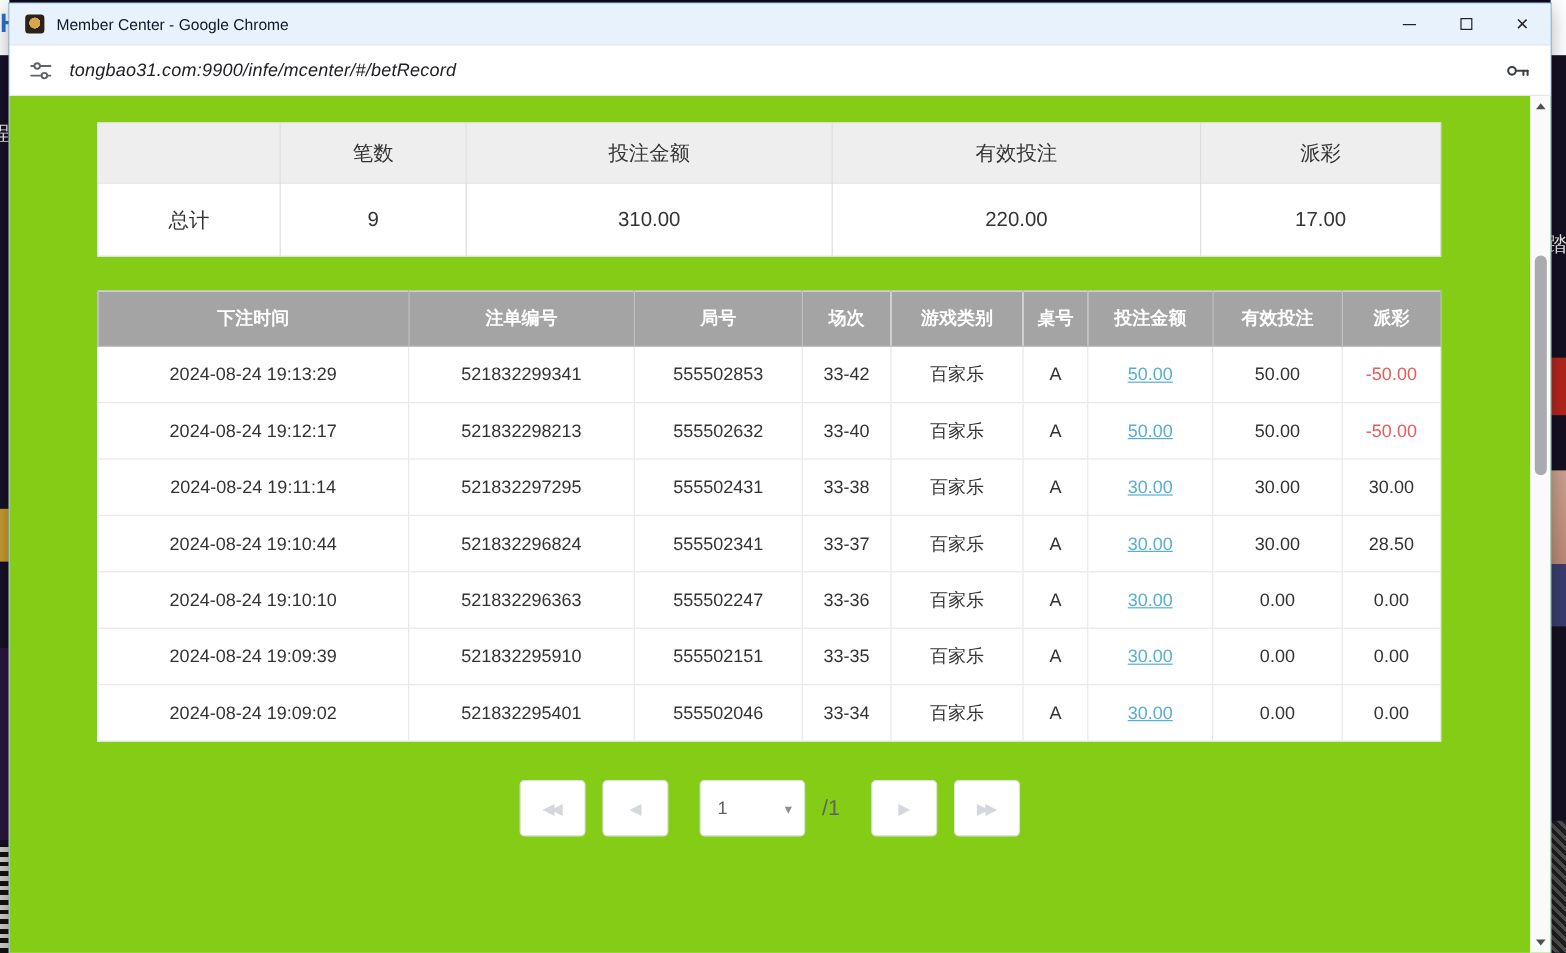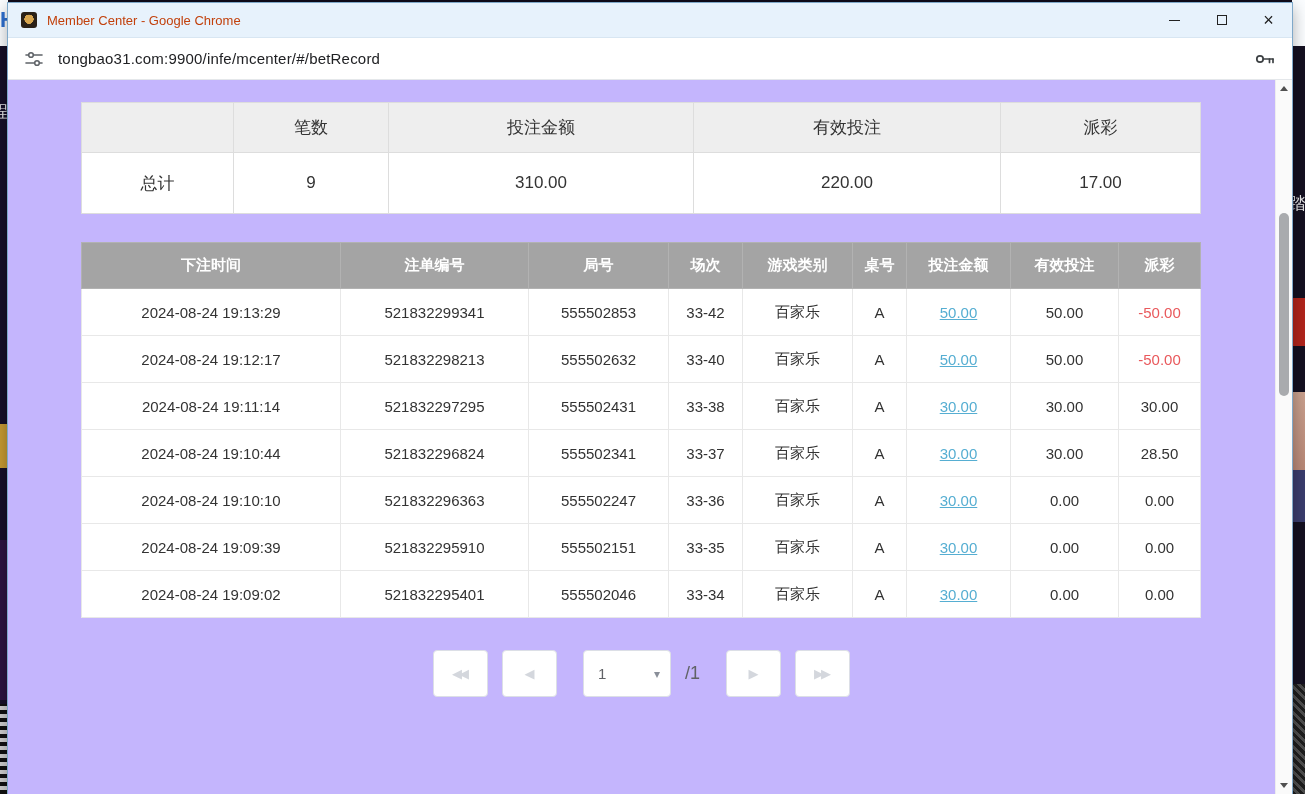--- a/index.html
+++ b/index.html
@@ -25,35 +25,35 @@
   
   .chrome-window { position:absolute; left:8px; top:3px; width:1284px; height:791px;
     background:#fff; box-shadow:0 0 0 1px #7fa8c9, 0 4px 16px rgba(0,0,0,.35);
     display:flex; flex-direction:column; }
 
   .titlebar { height:35px; background:#e7f2fc; border-bottom:1px solid #d8e6f2;
     display:flex; align-items:center; padding-left:13px; flex:0 0 auto; }
   .favicon { width:16px; height:16px; border-radius:3px;
     background:radial-gradient(circle at 50% 45%, #d8a64f 0 38%, #2b2117 40%);
     flex:0 0 auto; }
-  .win-title { margin-left:10px; font-size:13px; color:#c2410c; white-space:nowrap; }
+  .win-title { margin-left:10px; font-size:13px; color:#0f172a; white-space:nowrap; }
   .win-controls { margin-left:auto; display:flex; height:100%; }
   .win-btn { width:47px; height:100%; display:flex; align-items:center; justify-content:center; color:#222; }
   .ico-min { width:11px; height:1px; background:#222; display:block; }
   .ico-max { width:10px; height:10px; border:1px solid #222; display:block; }
   .ico-close { font-size:18px; line-height:1; color:#222; }
 
   .urlbar { height:42px; background:#fff; border-bottom:1px solid #e4e7ea;
-    display:flex; align-items:center; padding:0 16px; flex:0 0 auto; }
+    display:flex; align-items:center; padding:0 16px; flex:0 0 auto;font-style:italic; }
   .tune-icon { width:20px; height:20px; flex:0 0 auto; }
   .url-text { margin-left:14px; font-size:15px; color:#202124; letter-spacing:.2px; }
   .key-icon { margin-left:auto; width:24px; height:24px; flex:0 0 auto; }
 
   
-  .content { position:relative; flex:1; background:#c4b5fd; overflow:hidden; }
+  .content { position:relative; flex:1; background:#84cc16; overflow:hidden; }
   .scrollpane { position:absolute; left:0; top:0; right:17px; bottom:0; overflow:hidden; padding-top:22px; }
 
   table { border-collapse:collapse; table-layout:fixed; width:1119px; margin-left:73px; background:#fff; }
   td, th { overflow:hidden; white-space:nowrap; }
 
   .summary-table { font-size:17px; color:#333; text-align:center; }
   .summary-table th { background:#eeeeee; height:50px; font-weight:400; border:1px solid #dddddd; }
   .summary-table td { height:61px; border:1px solid #dddddd; }
 
   .bet-table { margin-top:28px; font-size:15px; color:#333; text-align:center; }

